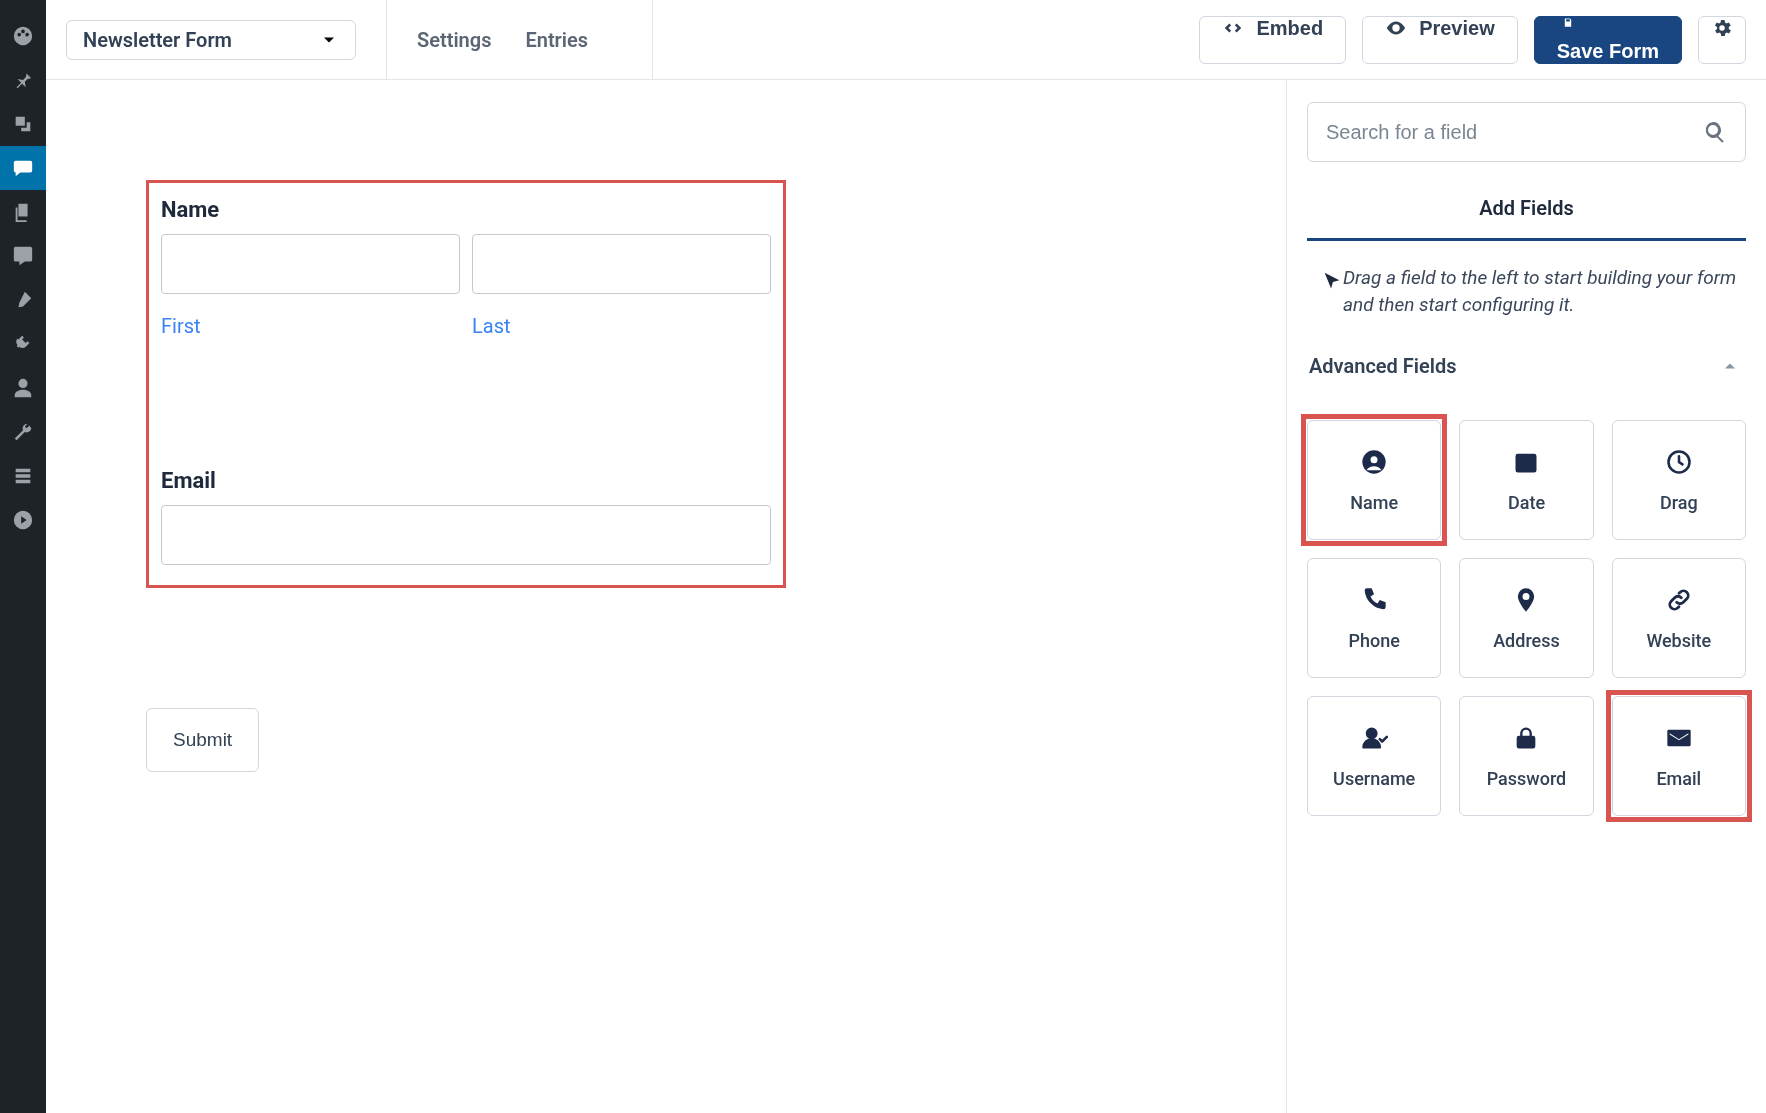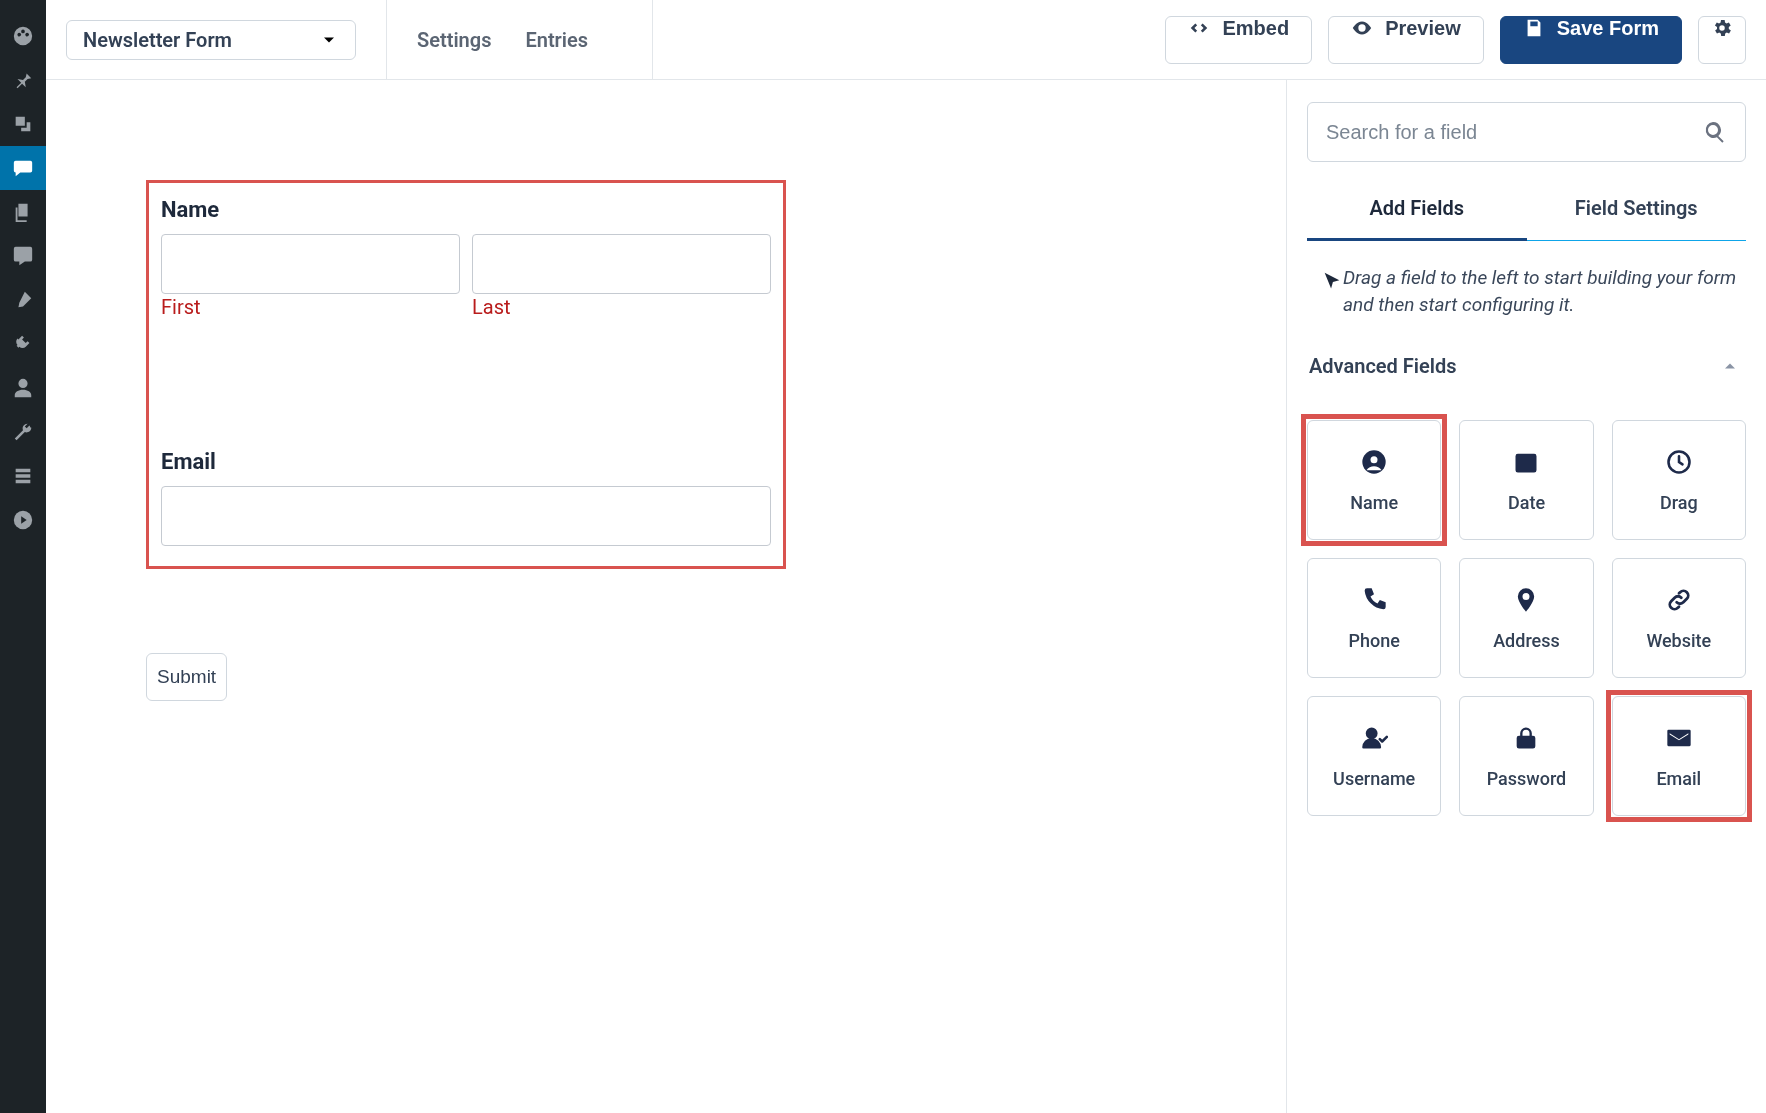--- a/index.html
+++ b/index.html
@@ -73,47 +73,47 @@
   .btn {
     height: 48px; border-radius: 6px;
     border: 1px solid #d0d7de;
     background: #fff;
     display: inline-flex; align-items: flex-start; gap: 12px;
     padding: 0 22px;
     font-size: 20px; font-weight: 600; color: #334155;
     cursor: pointer; margin-left: 16px;
   }
   .btn svg { width: 22px; height: 22px; fill: #334155; }
-  .btn.primary { background: #194680; border-color: #194680; color: #fff; }
+  .btn.primary { background: #194680; border-color: #194680; color: #fff; flex-direction: column; }
   .btn.primary svg { fill: #fff; }
   .btn.icon-only { padding: 0; width: 48px; justify-content: center; }
 
   
   .body { flex: 1; display: flex; min-height: 0; }
   .canvas-wrap { flex: 1; padding: 30px 40px 30px 100px; overflow: auto; }
   .canvas-highlight {
     border: 3px solid #d9534f;
     padding: 14px 12px 20px 12px;
     width: 640px;
   }
   .fld-label { font-size: 22px; font-weight: 700; color: #1e293b; margin-bottom: 12px; }
   .name-row { display: flex; gap: 12px; }
   .name-col { flex: 1; display: flex; flex-direction: column; }
   .text-input {
     height: 60px; border: 1px solid #c5cad1; border-radius: 4px; background: #fff;
   }
-  .sublabel { font-size: 20px; color: #b91c1c; margin-top: 1px; }
+  .sublabel { font-size: 20px; color: #3b82f6; margin-top: 20px; }
   .email-block { margin-top: 130px; }
   .email-input { height: 60px; width: 100%; border: 1px solid #c5cad1; border-radius: 4px; background: #fff; }
 
   .submit-btn {
-    margin-top: 84px;
+    margin-top: 120px;
     display: inline-flex; align-items: center; justify-content: center;
     border: 1px solid #d0d7de; border-radius: 6px;
-    height: 48px; padding: 0 10px;
+    height: 64px; padding: 0 26px;
     font-size: 19px; font-weight: 500; color: #334155;
     background: #fff; cursor: pointer;
   }
 
   
   .right-panel {
     width: 480px; border-left: 1px solid #e2e6ea;
     display: flex; flex-direction: column;
     padding: 22px 20px 20px 20px;
   }
@@ -409,21 +409,20 @@
     <div class="right-panel">
       <div class="search-wrap">
         <input placeholder="Search for a field" style="">
         <svg viewBox="0 0 24 24">
             <use href="#i-search"></use>
           </svg>
       </div>
 
       <div class="panel-tabs">
         <div class="ptab active">Add Fields</div>
-        <div class="ptab">Field Settings</div>
       </div>
 
       <div class="hint-row">
         <svg class="cursor-icn" viewBox="0 0 24 24">
             <use href="#i-cursor"></use>
           </svg>
         <div>Drag a field to the left to start building your form and then start configuring it.</div>
       </div>
 
       <div class="section-hdr">

